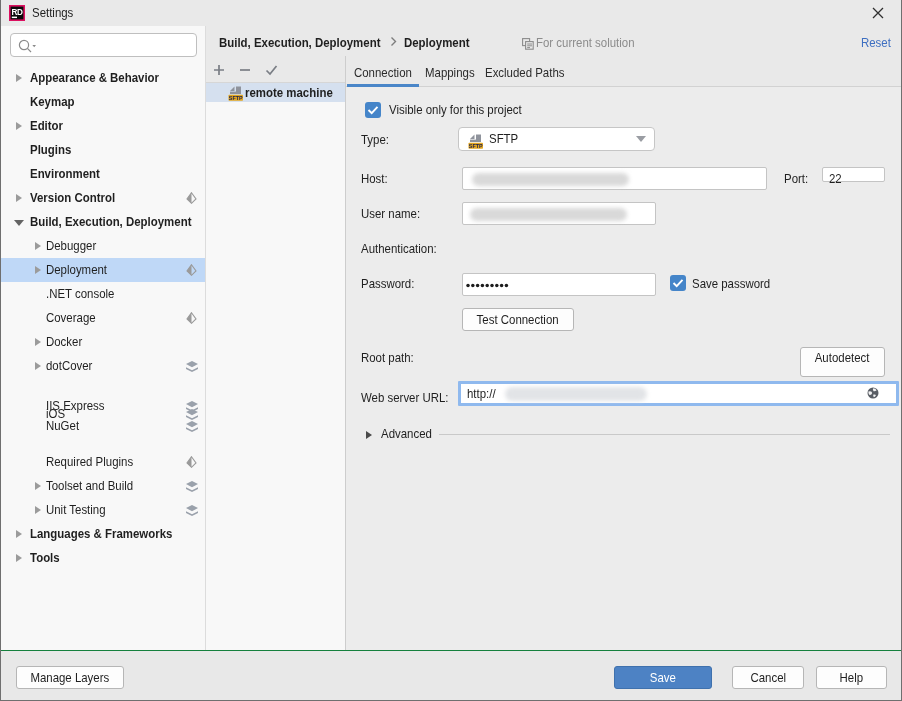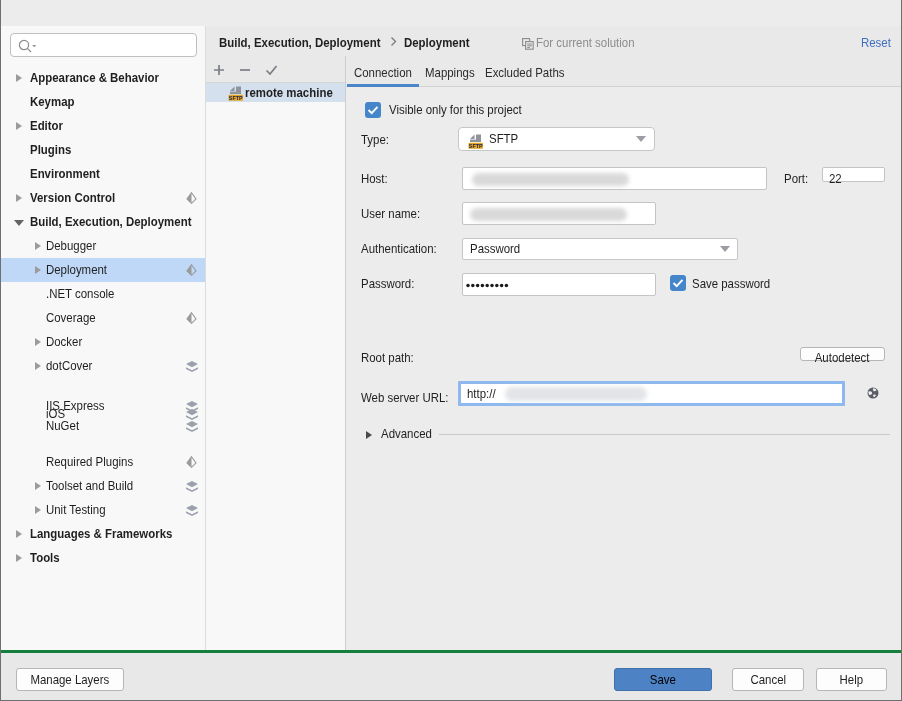--- a/index.html
+++ b/index.html
@@ -41,27 +41,39 @@
 
 #form { position:absolute; left:346px; top:87px; width:556px; height:563px; background:#ececec; }
 .lbl { position:absolute; left:14px; height:22px; line-height:22px; white-space:nowrap; transform:scaleX(0.88); transform-origin:0 50%; }
 .inp { position:absolute; background:#fff; border:1px solid #c4c4c4; border-radius:2px; }
 .dd  { position:absolute; background:#fff; border:1px solid #c6c6c6; border-radius:4px; }
 .btn { position:absolute; background:#fdfdfd; border:1px solid #b6b6b6; border-radius:3px; text-align:center; color:#1f1f1f; }
 .blur { position:absolute; background:#d9d9d9; border-radius:7px; filter:blur(2.3px); }
 .ddarrow { position:absolute; width:0; height:0; border-left:5.5px solid transparent; border-right:5.5px solid transparent; border-top:6px solid #9a9da3; }
 
 
-#bottombar { position:absolute; left:0; top:650px; width:902px; height:51px; background:#e8e8e8; border-top:3px solid #15803d; }
+#bottombar { position:absolute; left:0; top:650px; width:902px; height:51px; background:#e8e8e8; border-top:1px solid #15803d; }
 .bbtn { position:absolute; top:15px; height:23px; line-height:21px; background:#fdfdfd; border:1px solid #b6b6b6; border-radius:3px; text-align:center; font-size:13px; }
 </style>
 </head>
 <body>
 <div id="win">
 
+  <div id="titlebar">
+    <svg class="abs" style="left:8px;top:5px" width="16" height="16">
+      <rect width="16" height="16" fill="#dc1060"></rect>
+      <rect x="1.6" y="1.6" width="12.8" height="12.8" fill="#0a0a0a"></rect>
+      <text x="2.4" y="10.3" font-family="Liberation Sans" font-weight="bold" font-size="8.2px" fill="#fff" letter-spacing="-0.4">RD</text>
+      <rect x="2.8" y="11.6" width="5.2" height="1.5" fill="#fff"></rect>
+    </svg>
+    <span id="title-text" class="sx">Settings</span>
+    <svg class="abs" style="left:871px;top:7px" width="12" height="12">
+      <path d="M1 1 L11 11 M11 1 L1 11" stroke="#2f2f2f" stroke-width="1.3"></path>
+    </svg>
+  </div>
 
   <div id="sidebar">
     <div id="search">
       <svg class="abs" style="left:7px;top:5px" width="20" height="14">
         <circle cx="6" cy="6" r="4.6" fill="none" stroke="#8a8a8a" stroke-width="1.2"></circle>
         <path d="M9.4 9.4 L13 13" stroke="#8a8a8a" stroke-width="1.2"></path>
         <path d="M14.5 5.5 L19 5.5 L16.75 8.2 Z" fill="#8a8a8a" transform="scale(0.8) translate(3.5,2)"></path>
       </svg>
     </div>
     <div id="tree">
@@ -282,24 +294,20 @@
     <div class="inp" style="left:475px;top:80px;width:63px;height:15px">
       <span class="abs sx" style="left:6px;top:0;height:21px;line-height:21px">22</span>
     </div>
 
     <span class="lbl" style="top:116px">User name:</span>
     <div class="inp" style="left:115px;top:115px;width:194px;height:23px">
       <div class="blur" style="left:7px;top:5px;width:157px;height:13px"></div>
     </div>
 
     <span class="lbl" style="top:151px">Authentication:</span>
-    <div class="dd" style="left:115px;top:151px;width:276px;height:22px;border-radius:2px">
-      <span class="abs sx" style="left:7px;top:0;height:20px;line-height:20px">Password</span>
-      <div class="ddarrow" style="left:257px;top:7px"></div>
-    </div>
 
     <span class="lbl" style="top:186px">Password:</span>
     <div class="inp" style="left:115px;top:186px;width:194px;height:23px">
       <svg class="abs" style="left:2px;top:8px" width="46" height="8">
           <circle cx="3.0" cy="3.6" r="1.75" fill="#1c1c1c"></circle>
           <circle cx="7.8" cy="3.6" r="1.75" fill="#1c1c1c"></circle>
           <circle cx="12.6" cy="3.6" r="1.75" fill="#1c1c1c"></circle>
           <circle cx="17.4" cy="3.6" r="1.75" fill="#1c1c1c"></circle>
           <circle cx="22.2" cy="3.6" r="1.75" fill="#1c1c1c"></circle>
           <circle cx="27.0" cy="3.6" r="1.75" fill="#1c1c1c"></circle>
@@ -307,43 +315,44 @@
           <circle cx="36.6" cy="3.6" r="1.75" fill="#1c1c1c"></circle>
           <circle cx="41.4" cy="3.6" r="1.75" fill="#1c1c1c"></circle>
         </svg>
     </div>
     <svg class="abs" style="left:323px;top:188px" width="16" height="16">
       <rect width="16" height="16" rx="3" fill="#4585c9"></rect>
       <path d="M3.5 8 L6.7 11.2 L12.5 4.8" fill="none" stroke="#fff" stroke-width="1.9"></path>
     </svg>
     <span class="abs sx" style="left:345px;top:186px;height:22px;line-height:22px;white-space:nowrap">Save password</span>
 
+    <div class="btn" style="left:115px;top:221px;width:112px;height:23px;line-height:21px"><span class="sxc">Test Connection</span></div>
 
     <span class="lbl" style="top:260px">Root path:</span>
-    <div class="btn" style="left:453px;top:260px;width:85px;height:14px;line-height:20px"><span class="sxc">Autodetect</span></div>
+    <div class="btn" style="left:453px;top:260px;width:85px;height:30px;line-height:20px"><span class="sxc">Autodetect</span></div>
 
     <span class="lbl" style="top:300px">Web server URL:</span>
-    <div class="abs" style="left:111px;top:294px;width:387px;height:25px;background:#fff;border:3px solid #8fb9ee;border-radius:1px">
+    <div class="abs" style="left:111px;top:294px;width:441px;height:25px;background:#fff;border:3px solid #8fb9ee;border-radius:1px">
       <span class="abs sx" style="left:6px;top:0;height:19px;line-height:19px">http://</span>
       <div class="blur" style="left:44px;top:3px;width:142px;height:14px;background:#e2e4e7"></div>
       <svg class="abs" style="left:406px;top:3px" width="12" height="12">
         <circle cx="6" cy="6" r="5.5" fill="#595d64"></circle>
         <path d="M6.2 1.2 Q8.6 1.4 9.6 3.2 Q8.2 4.6 6.6 4.2 Q5.4 2.6 6.2 1.2 Z" fill="#fff" fill-opacity="0.92"></path>
         <path d="M1.4 4.6 Q3.2 3.6 4.6 4.8 Q5.6 6 4.6 7.2 Q3 8.4 2 7.6 Q1.2 6 1.4 4.6 Z" fill="#fff" fill-opacity="0.92"></path>
         <path d="M6.4 7.6 Q8 7 9 8 Q8.4 9.8 6.8 10.2 Q5.8 8.8 6.4 7.6 Z" fill="#fff" fill-opacity="0.92"></path>
       </svg>
     </div>
 
     <svg class="abs" style="left:18px;top:343px" width="8" height="10">
         <polygon points="1,1 7,5 1,9" fill="#4a4a4a"></polygon>
       </svg>
     <span class="abs sx" style="left:34px;top:336px;height:22px;line-height:22px">Advanced</span>
     <div class="abs" style="left:92px;top:347px;width:451px;height:1px;background:#c9c9c9"></div>
   </div>
 
   <div id="bottombar">
     <div class="bbtn" style="left:15px;width:108px"><span class="sxc">Manage Layers</span></div>
-    <div class="bbtn" style="left:613px;width:98px;background:#4d82c4;border-color:#3f71ad;color:#000000"><span class="sxc">Save</span></div>
+    <div class="bbtn" style="left:613px;width:98px;background:#4d82c4;border-color:#3f71ad;color:#ffffff"><span class="sxc">Save</span></div>
     <div class="bbtn" style="left:731px;width:72px"><span class="sxc">Cancel</span></div>
     <div class="bbtn" style="left:815px;width:71px"><span class="sxc">Help</span></div>
   </div>
 
 </div>
 
 </body></html>

